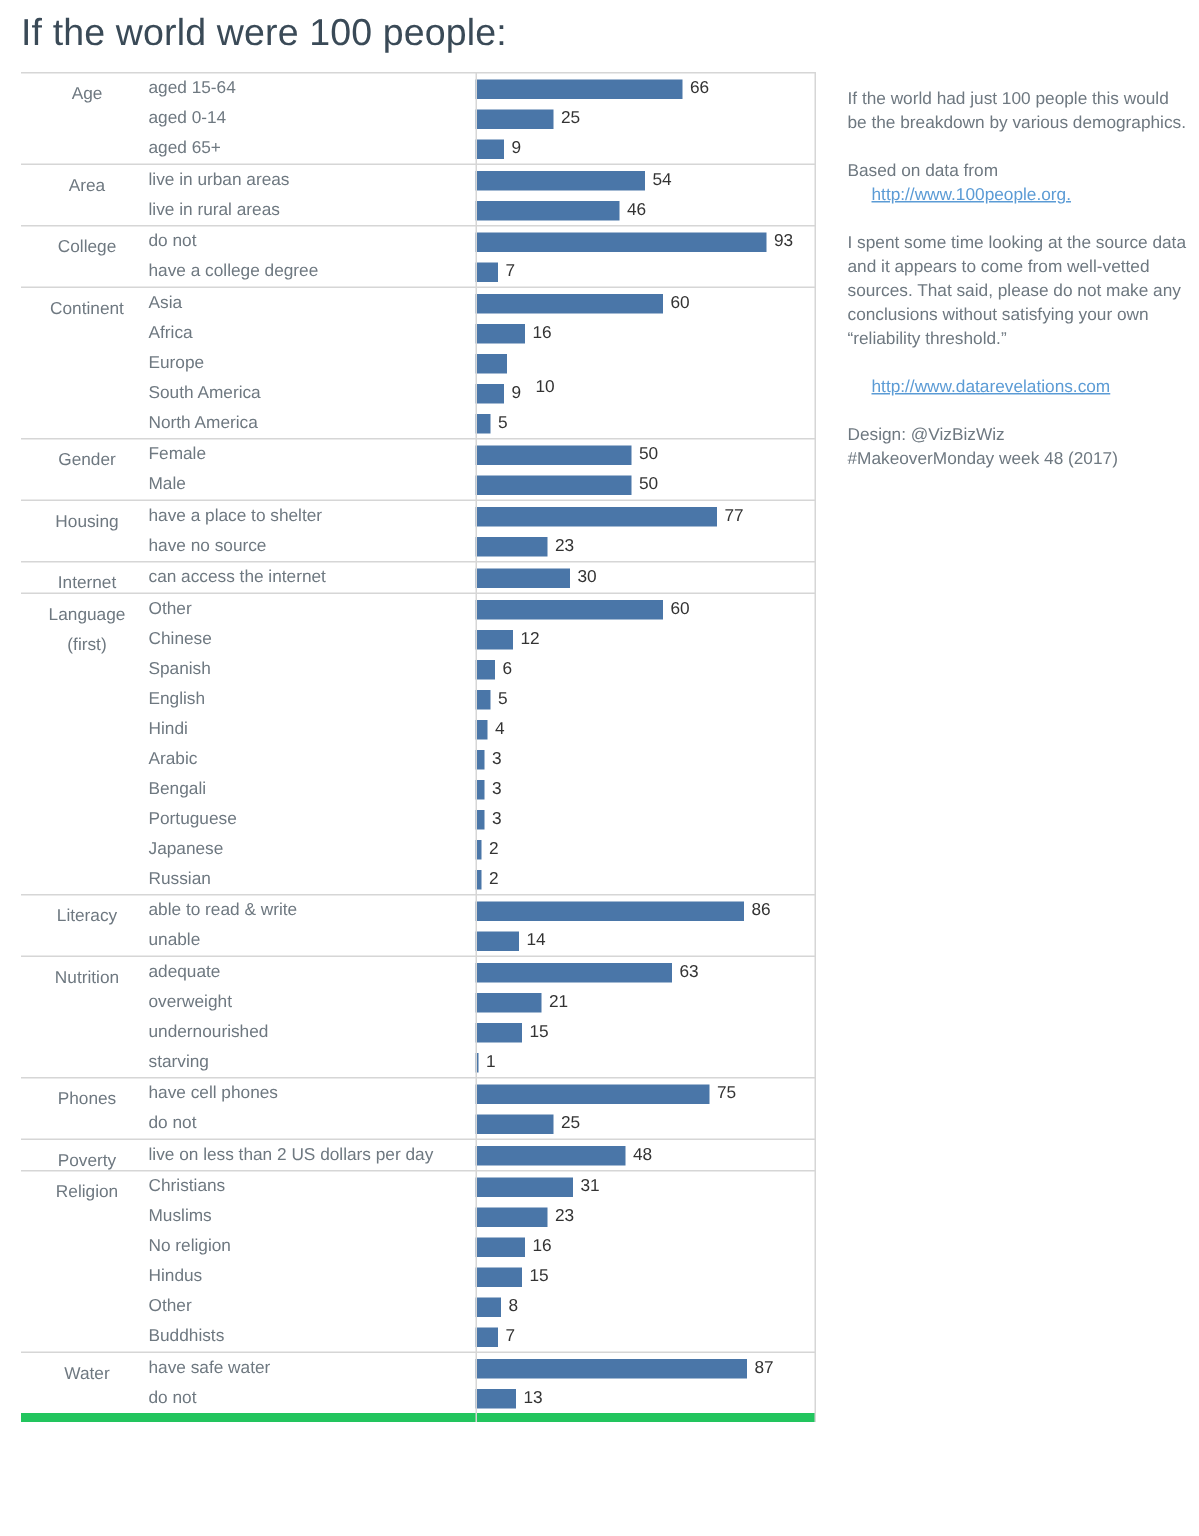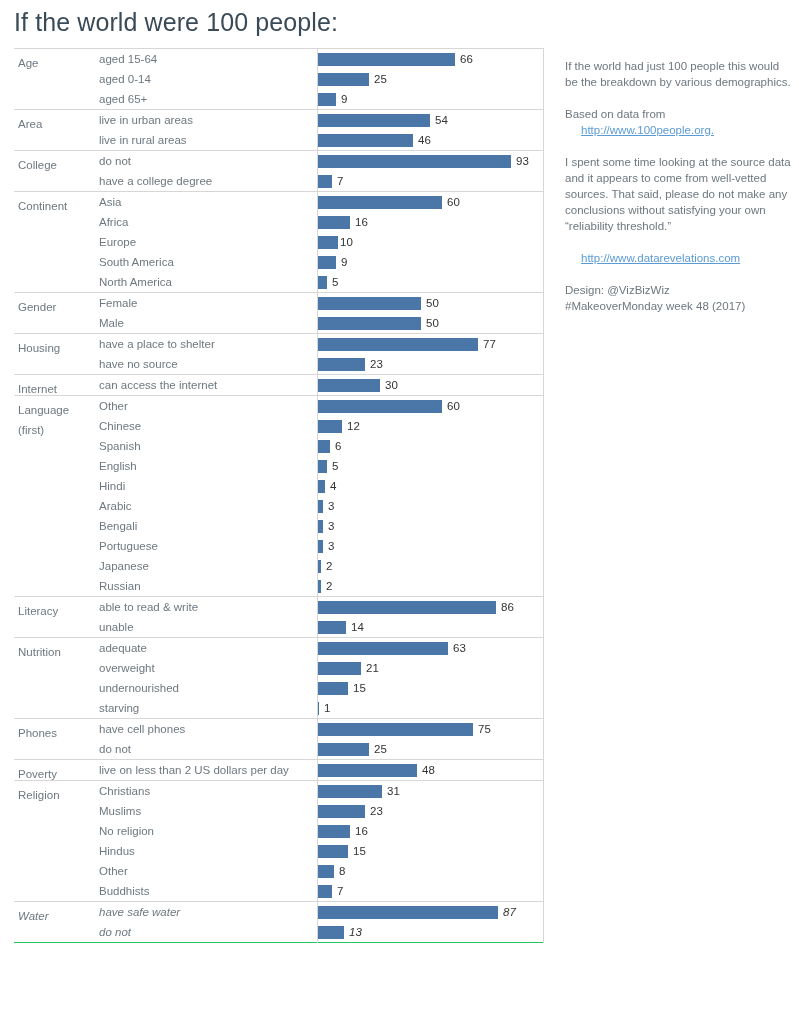--- a/index.html
+++ b/index.html
@@ -33,37 +33,37 @@
     left: 14px;
     top: 48px;
     width: 530px;
   }
 
   .section {
     position: relative;
     border-top: 1px solid #d6d6d6;
   }
   .section:last-child {
-    border-bottom: 1px solid #22c55e;
-    font-style: italic;
+    border-bottom: 6px solid #22c55e;
   }
 
   .section-inner {
     position: relative;
   }
 
   .cat-name {
     position: absolute;
     left: 4px;
     top: 4px;
     width: 80px;
     font-size: 11.5px;
     color: #6e7880;
     line-height: 20px;
     white-space: pre-line;
+    text-align: center;
   }
 
   .rows {
     position: relative;
     margin-left: 0;
   }
 
   .row {
     position: relative;
     height: 20px;
@@ -241,21 +241,21 @@
               <div class="row-label">Africa</div>
               <div class="bar-wrap">
                 <div class="bar" style="width: 33px; background: rgb(74, 118, 168);"></div>
                 <div class="bar-value" style="left: 38px;">16</div>
               </div>
             </div>
             <div class="row">
               <div class="row-label">Europe</div>
               <div class="bar-wrap">
                 <div class="bar" style="width: 21px; background: rgb(74, 118, 168);"></div>
-                <div class="bar-value" style="left: 23px;">10</div>
+                <div class="bar-value" style="left: 40px; margin-top: 16px;">10</div>
               </div>
             </div>
             <div class="row">
               <div class="row-label">South America</div>
               <div class="bar-wrap">
                 <div class="bar" style="width: 19px; background: rgb(74, 118, 168);"></div>
                 <div class="bar-value" style="left: 24px;">9</div>
               </div>
             </div>
             <div class="row">

